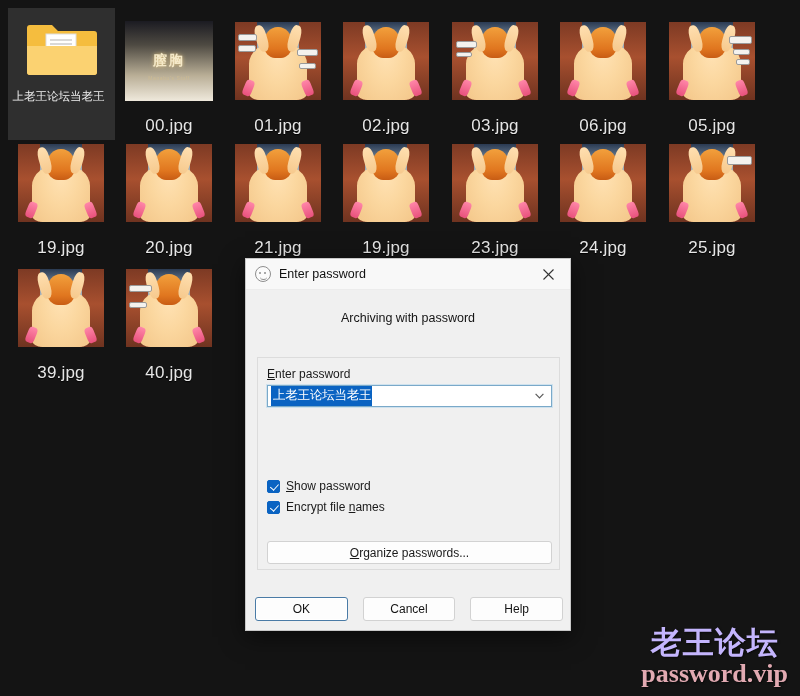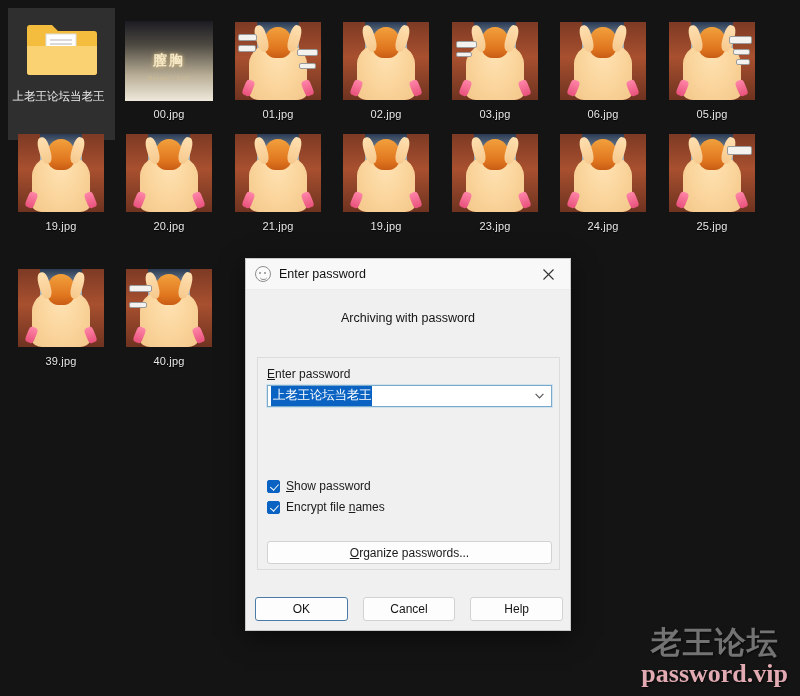--- a/index.html
+++ b/index.html
@@ -28,22 +28,22 @@
     width: 110px;
     text-align: center;
   }
   .tile .thumb-wrap {
     height: 86px;
     display: flex;
     align-items: center;
     justify-content: center;
   }
   .tile .label {
-    margin-top: 4px;
-    font-size: 11px;
+    margin-top: 12px;
+    font-size: 17px;
     color: #e6e6e6;
     font-family: "Liberation Sans", sans-serif;
     letter-spacing: .2px;
     text-shadow: 0 1px 1px #000;
   }
 
   
   .folder-tile {
     position: absolute;
     left: 8px; top: 8px;
@@ -138,21 +138,21 @@
   #watermark {
     position: absolute;
     right: 12px; bottom: 8px;
     text-align: center;
     user-select: none;
   }
   #watermark .wm-cn {
     font-family: "DejaVu Sans", sans-serif;
     font-size: 31px;
     font-weight: 700;
-    color: #737373;
+    color: #c4b5fd;
     letter-spacing: 1px;
     line-height: 36px;
     text-shadow: 1px 1px 2px rgba(0,0,0,.6);
   }
   #watermark .wm-en {
     font-family: "Liberation Serif", serif;
     font-size: 26px;
     font-weight: 700;
     color: #e2aab2;
     line-height: 28px;
@@ -457,21 +457,21 @@
       <div class="label">05.jpg</div>
     </div>
 
     <div class="tile" style="left:766px">
       <div class="thumb-wrap">
         
       </div>
     </div>
   </div>
 
-  <div class="grid-row" style="top:130px">
+  <div class="grid-row" style="top:140px">
 
     <div class="tile" style="left:6px">
       <div class="thumb-wrap">
         <div class="thumb wide">
           <div class="sky"></div>
             <div class="bg-l"></div>
             <div class="bg-r"></div>
           <div class="body"></div>
             <div class="hair"></div>
           <div class="arm-l"></div>

